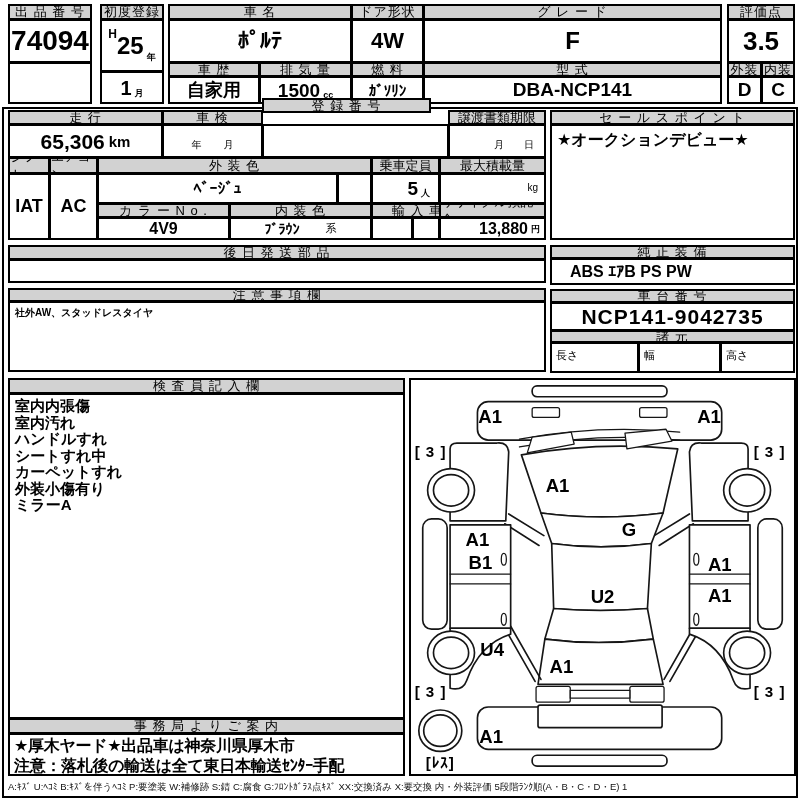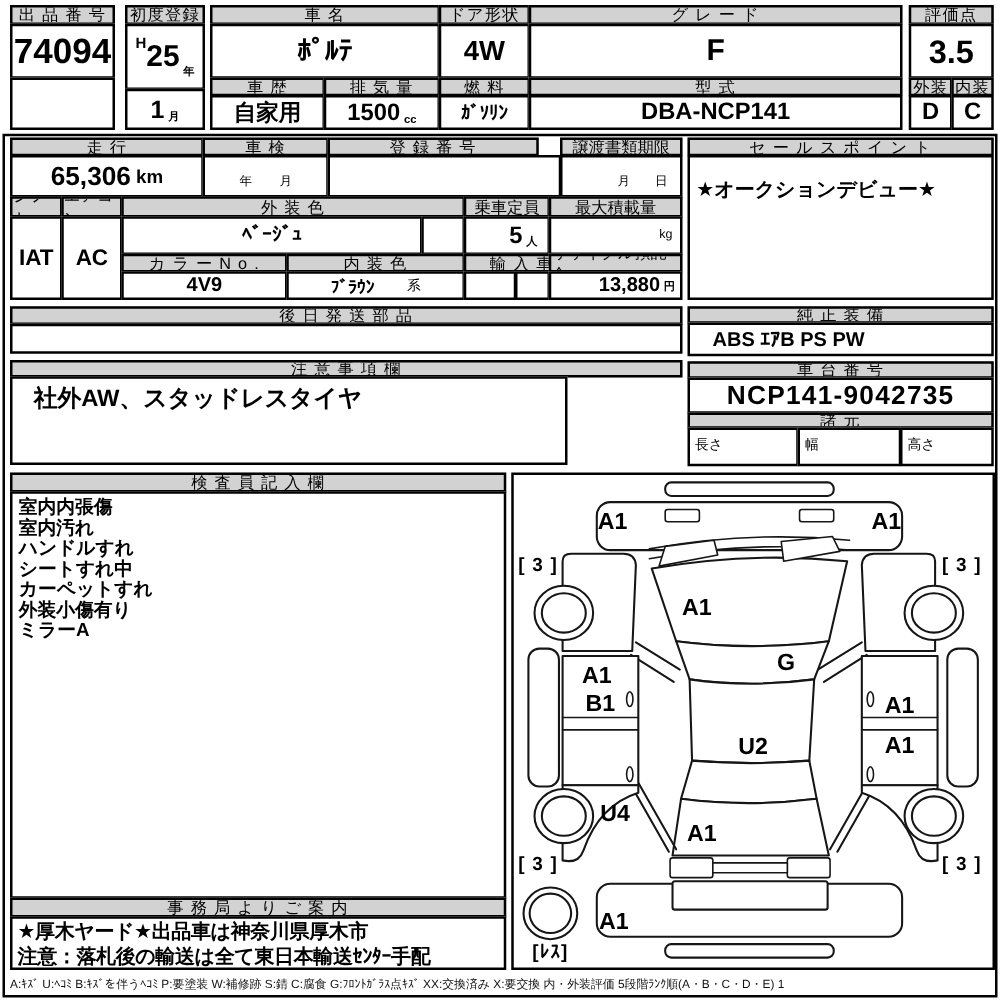--- a/index.html
+++ b/index.html
@@ -68,29 +68,29 @@
   <div class="cell hdr" style="left:8px;top:110px;width:155px;height:15px">走 行</div>
   <div class="cell val" style="left:8px;top:124px;width:155px;height:34px">
     <span class="big" style="font-size:21px">65,306</span>
     <span style="font-size:15px;font-weight:bold;margin-left:4px">km</span>
   </div>
   <div class="cell hdr" style="left:162px;top:110px;width:101px;height:15px">車 検</div>
   <div class="cell" style="left:162px;top:124px;width:101px;height:34px;align-items:flex-end;gap:22px;font-size:10px;padding-bottom:4px">
     <span>年</span>
     <span>月</span>
   </div>
-  <div class="cell hdr" style="left:262px;top:110px;width:169px;height:15px">登 録 番 号</div>
+  <div class="cell hdr" style="left:262px;top:98px;width:169px;height:15px">登 録 番 号</div>
   <div class="cell" style="left:262px;top:124px;width:187px;height:34px"></div>
   <div class="cell hdr" style="left:448px;top:110px;width:98px;height:15px;letter-spacing:0">譲渡書類期限</div>
   <div class="cell" style="left:448px;top:124px;width:98px;height:34px;align-items:flex-end;justify-content:flex-end;gap:20px;font-size:10px;padding:0 10px 4px 0">
     <span>月</span>
     <span>日</span>
   </div>
   <div class="cell hdr" style="left:550px;top:110px;width:245px;height:15px">セ ー ル ス ポ イ ン ト</div>
-  <div class="cell val left-text" style="left:550px;top:124px;width:245px;height:116px;font-size:16px;padding:16px 5px">★オークションデビュー★</div>
+  <div class="cell val left-text" style="left:550px;top:124px;width:245px;height:116px;font-size:16px;padding:4px 5px">★オークションデビュー★</div>
 
   <div class="cell hdr" style="left:8px;top:157px;width:42px;height:17px;letter-spacing:0">シフト</div>
   <div class="cell val" style="left:8px;top:173px;width:42px;height:67px;font-size:18px">IAT</div>
   <div class="cell hdr" style="left:49px;top:157px;width:49px;height:17px;letter-spacing:0">エアコン</div>
   <div class="cell val" style="left:49px;top:173px;width:49px;height:67px;font-size:18px">AC</div>
 
   <div class="cell hdr" style="left:97px;top:157px;width:275px;height:17px">外 装 色</div>
   <div class="cell val" style="left:97px;top:173px;width:241px;height:31px;font-size:16px">ﾍﾞｰｼﾞｭ</div>
   <div class="cell" style="left:337px;top:173px;width:35px;height:31px"></div>
   <div class="cell hdr" style="left:97px;top:203px;width:133px;height:15px">カ ラ ー N o .</div>
@@ -119,21 +119,21 @@
     <span class="big" style="font-size:16px">13,880</span>
     <span class="unit">円</span>
   </div>
 
   <div class="cell hdr" style="left:8px;top:245px;width:538px;height:15px">後 日 発 送 部 品</div>
   <div class="cell" style="left:8px;top:259px;width:538px;height:24px"></div>
   <div class="cell hdr" style="left:550px;top:245px;width:245px;height:14px">純 正 装 備</div>
   <div class="cell val left-text" style="left:550px;top:258px;width:245px;height:27px;font-size:16px;padding:3px 18px">ABS ｴｱB PS PW</div>
 
   <div class="cell hdr" style="left:8px;top:288px;width:538px;height:14px">注 意 事 項 欄</div>
-  <div class="cell val left-text" style="left:8px;top:301px;width:446px;height:71px;font-size:19px;padding:3px 17px">社外AW、スタッドレスタイヤ</div>
+  <div class="cell val left-text" style="left:8px;top:301px;width:538px;height:71px;font-size:10px;padding:3px 5px">社外AW、スタッドレスタイヤ</div>
   <div class="cell hdr" style="left:550px;top:289px;width:245px;height:14px">車 台 番 号</div>
   <div class="cell val" style="left:550px;top:302px;width:245px;height:29px;font-size:21px;letter-spacing:1px">NCP141-9042735</div>
   <div class="cell hdr" style="left:550px;top:330px;width:245px;height:13px">諸 元</div>
   <div class="cell left-text" style="left:550px;top:342px;width:89px;height:31px;font-size:11px;padding:4px">長さ</div>
   <div class="cell left-text" style="left:638px;top:342px;width:83px;height:31px;font-size:11px;padding:4px">幅</div>
   <div class="cell left-text" style="left:720px;top:342px;width:75px;height:31px;font-size:11px;padding:4px">高さ</div>
 
   <div class="cell hdr" style="left:8px;top:378px;width:397px;height:16px">検 査 員 記 入 欄</div>
   <div class="cell left-text" style="left:8px;top:393px;width:397px;height:326px;flex-direction:column;font-weight:bold;font-size:15px;line-height:16.5px;padding:3px 5px" id="inspector-lines">
       <div>室内内張傷</div>

